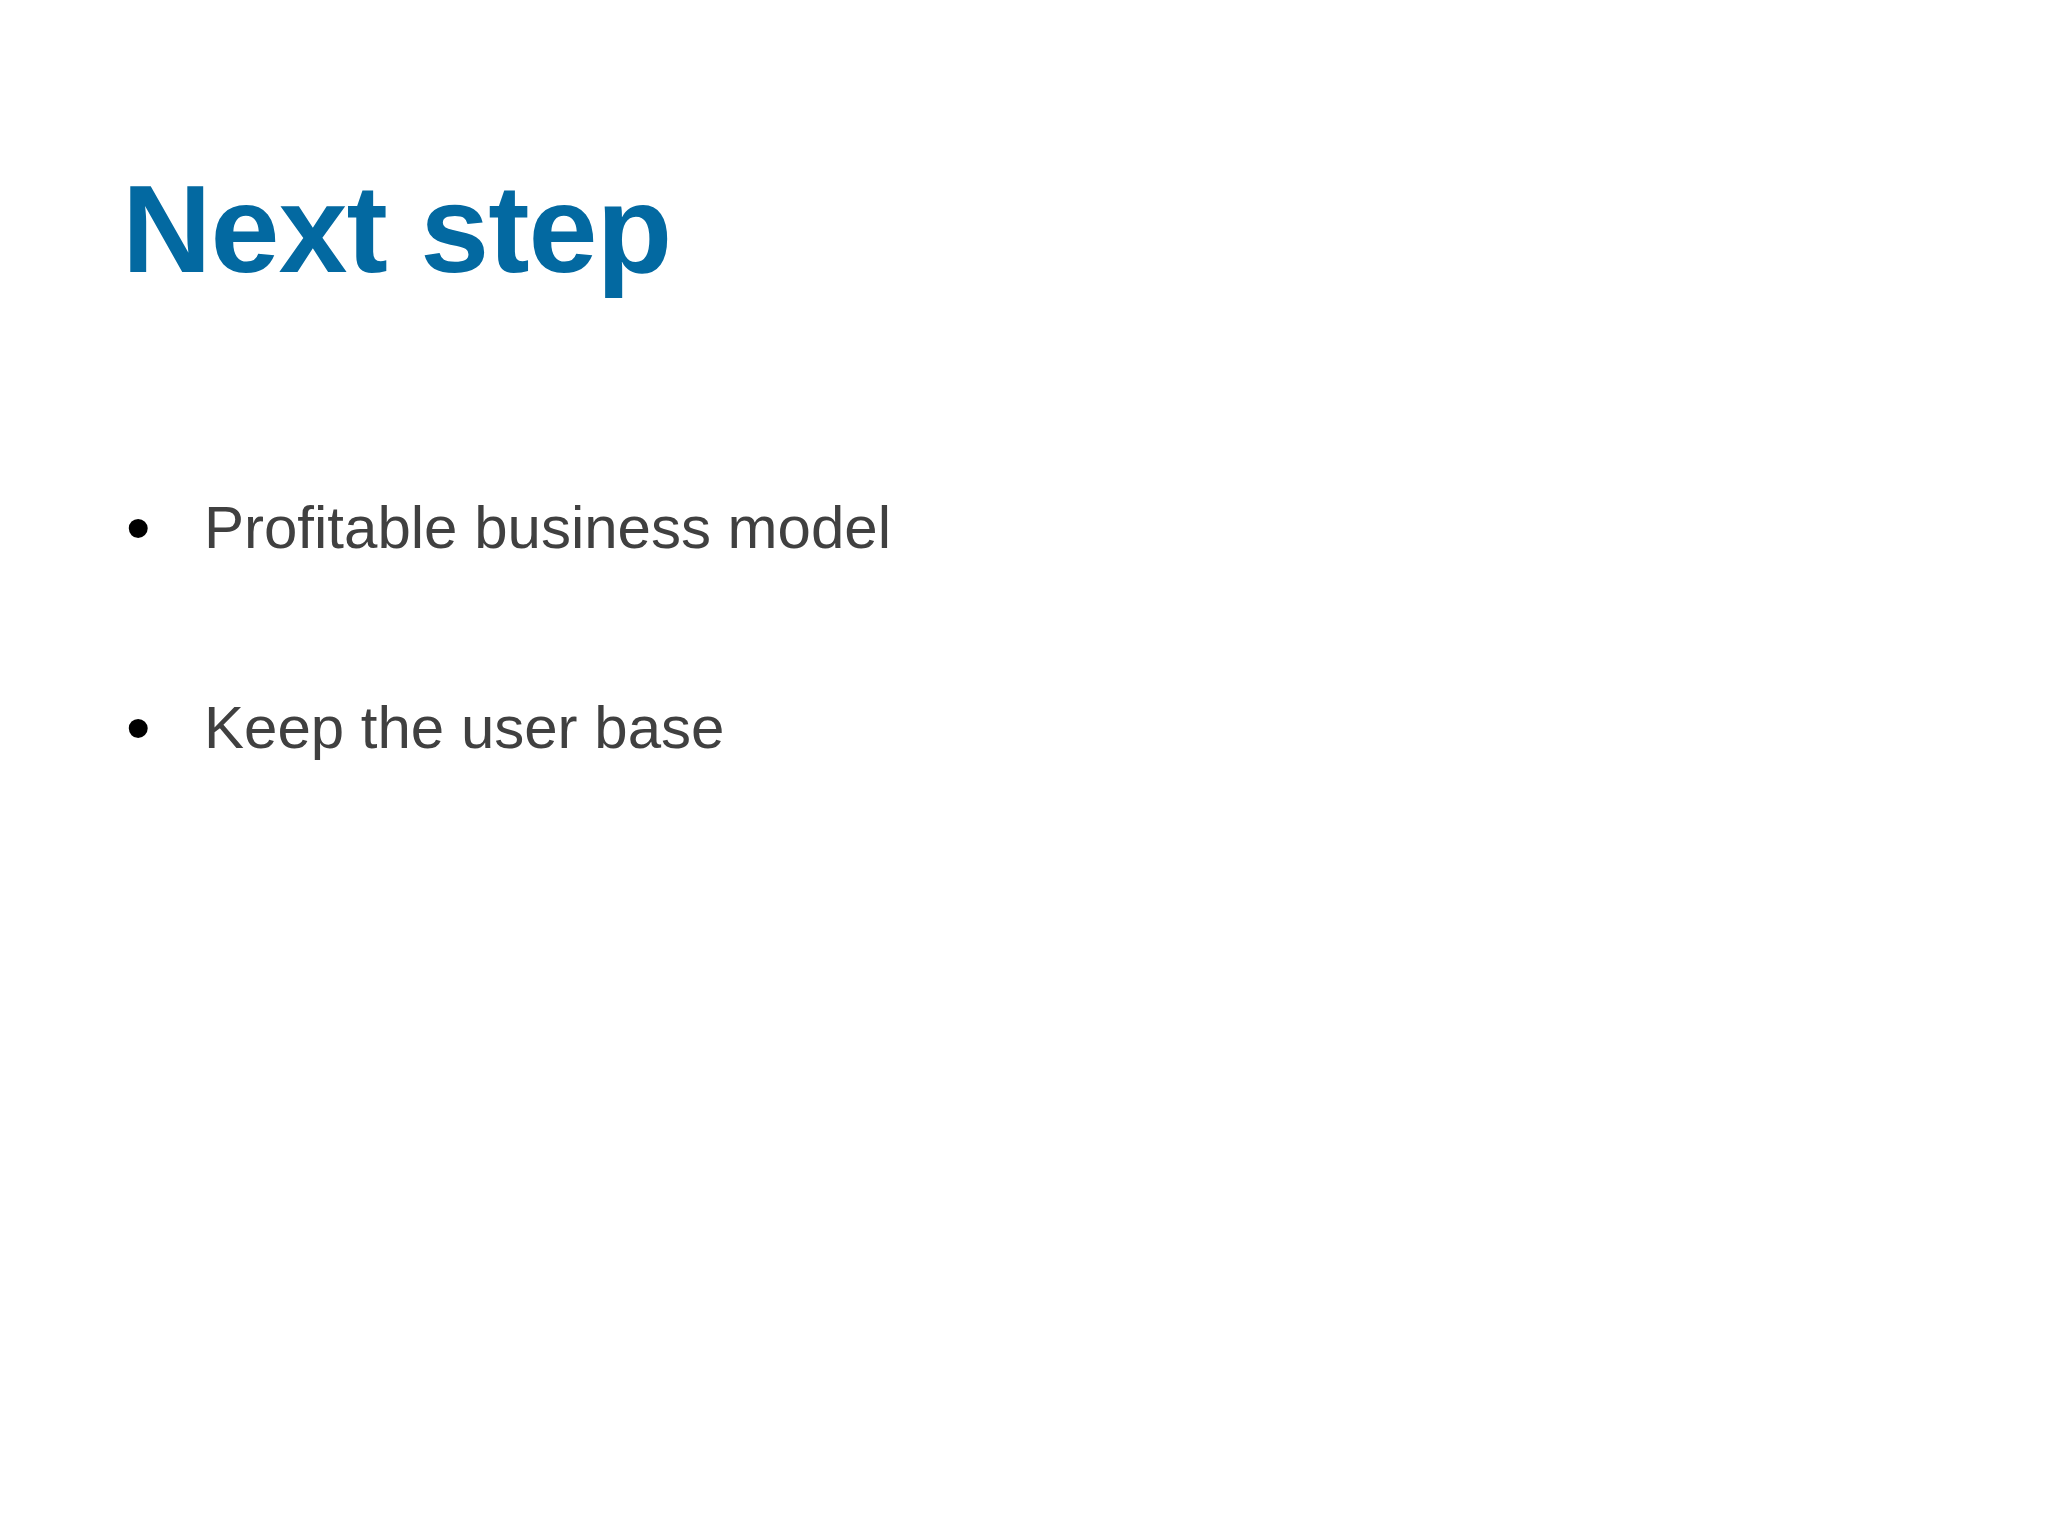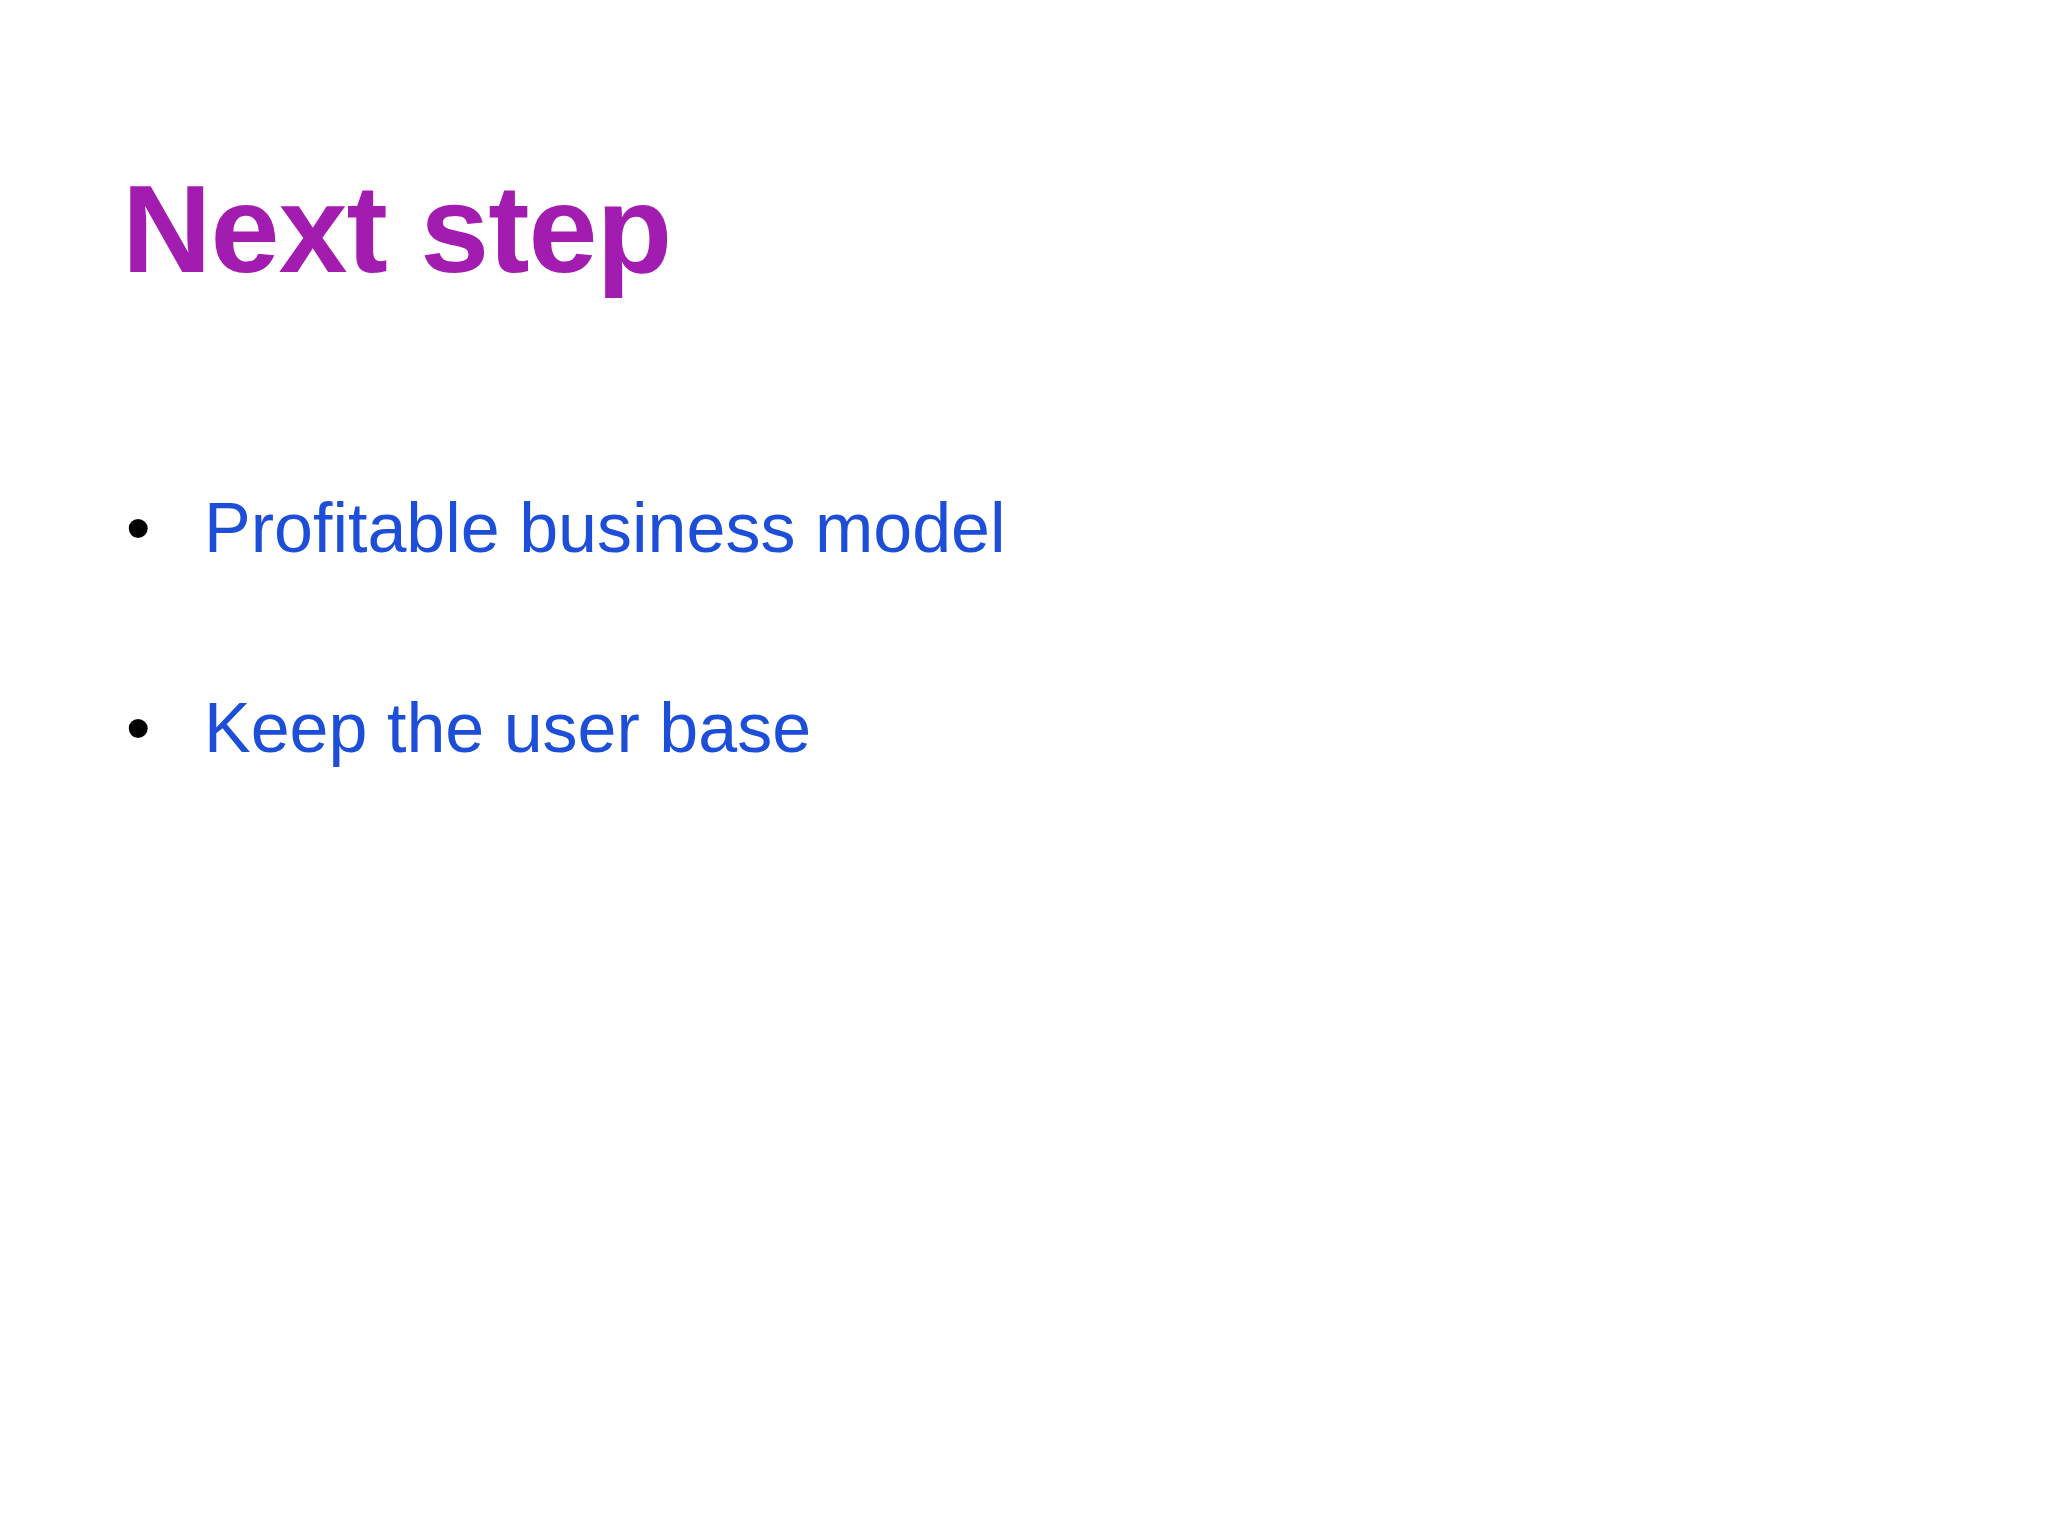--- a/index.html
+++ b/index.html
@@ -20,21 +20,21 @@
   .slide-title {
     position: absolute;
     left: 122px;
     top: 78px;
     width: 1700px;
     font-family: "Liberation Sans", sans-serif;
     font-weight: bold;
     font-size: 124px;
     line-height: 1.1;
     letter-spacing: -1px;
-    color: #a21caf;
+    color: #0369a1;
     white-space: nowrap;
   }
   .body-list {
     position: absolute;
     left: 122px;
     top: 484px;
     width: 1760px;
     margin: 0;
     padding: 0;
     list-style: none;
@@ -56,23 +56,23 @@
     font-size: 70px;
     line-height: 88px;
     color: #000000;
     text-align: left;
     padding-left: 4px;
     box-sizing: border-box;
   }
   .bullet-text {
     flex: 1 1 auto;
     font-family: "Liberation Sans", sans-serif;
-    font-size: 70px;
+    font-size: 60px;
     line-height: 88px;
-    color: #1d4ed8;
+    color: #404040;
     white-space: nowrap;
   }
 </style>
 </head>
 <body>
 
 <div class="slide">
 
   <h1 class="slide-title">Next step</h1>
 

